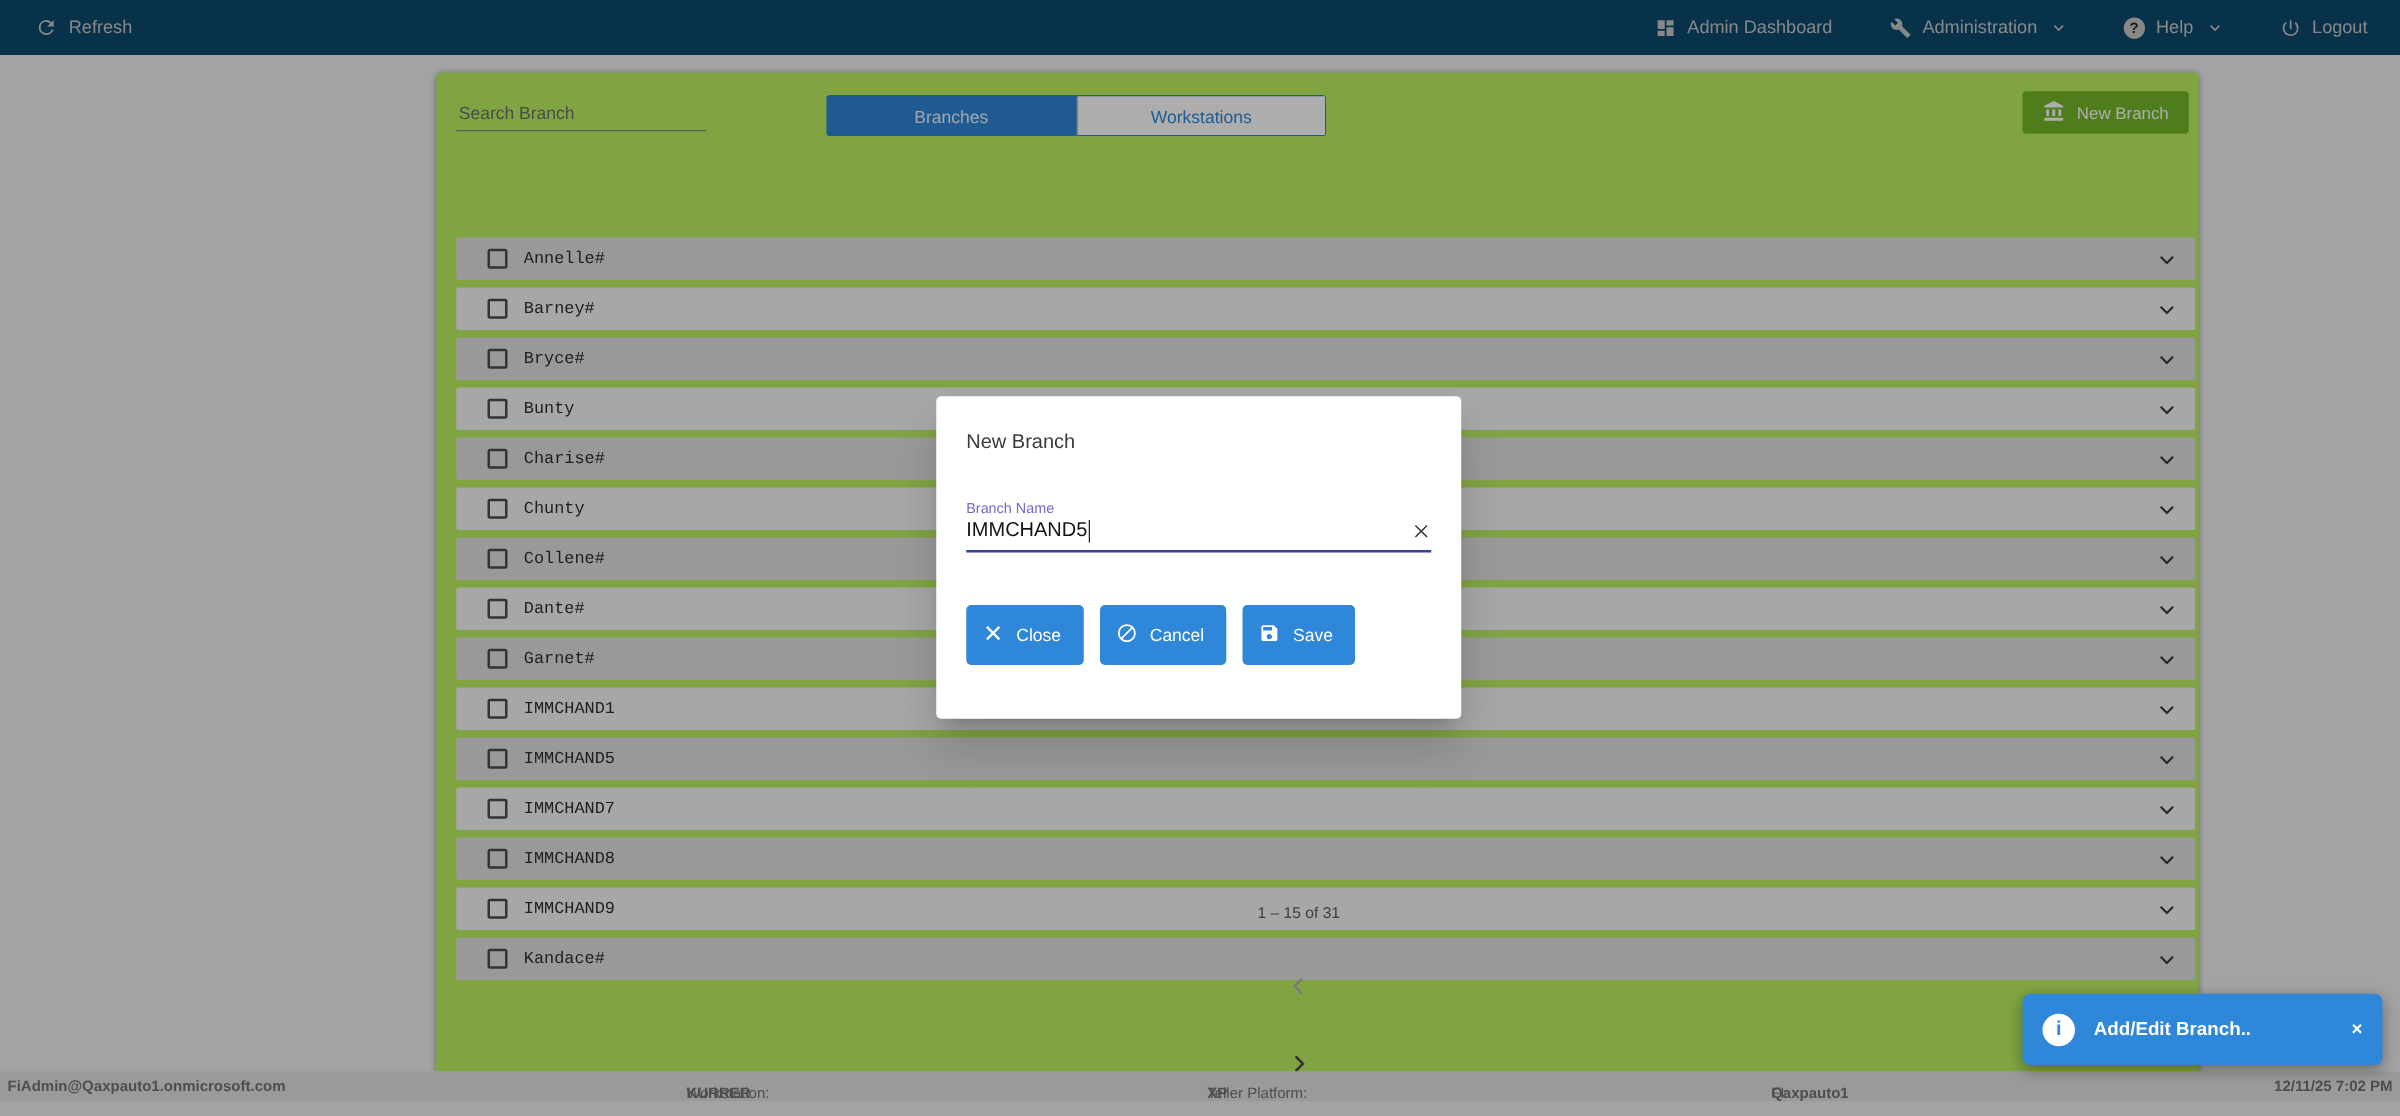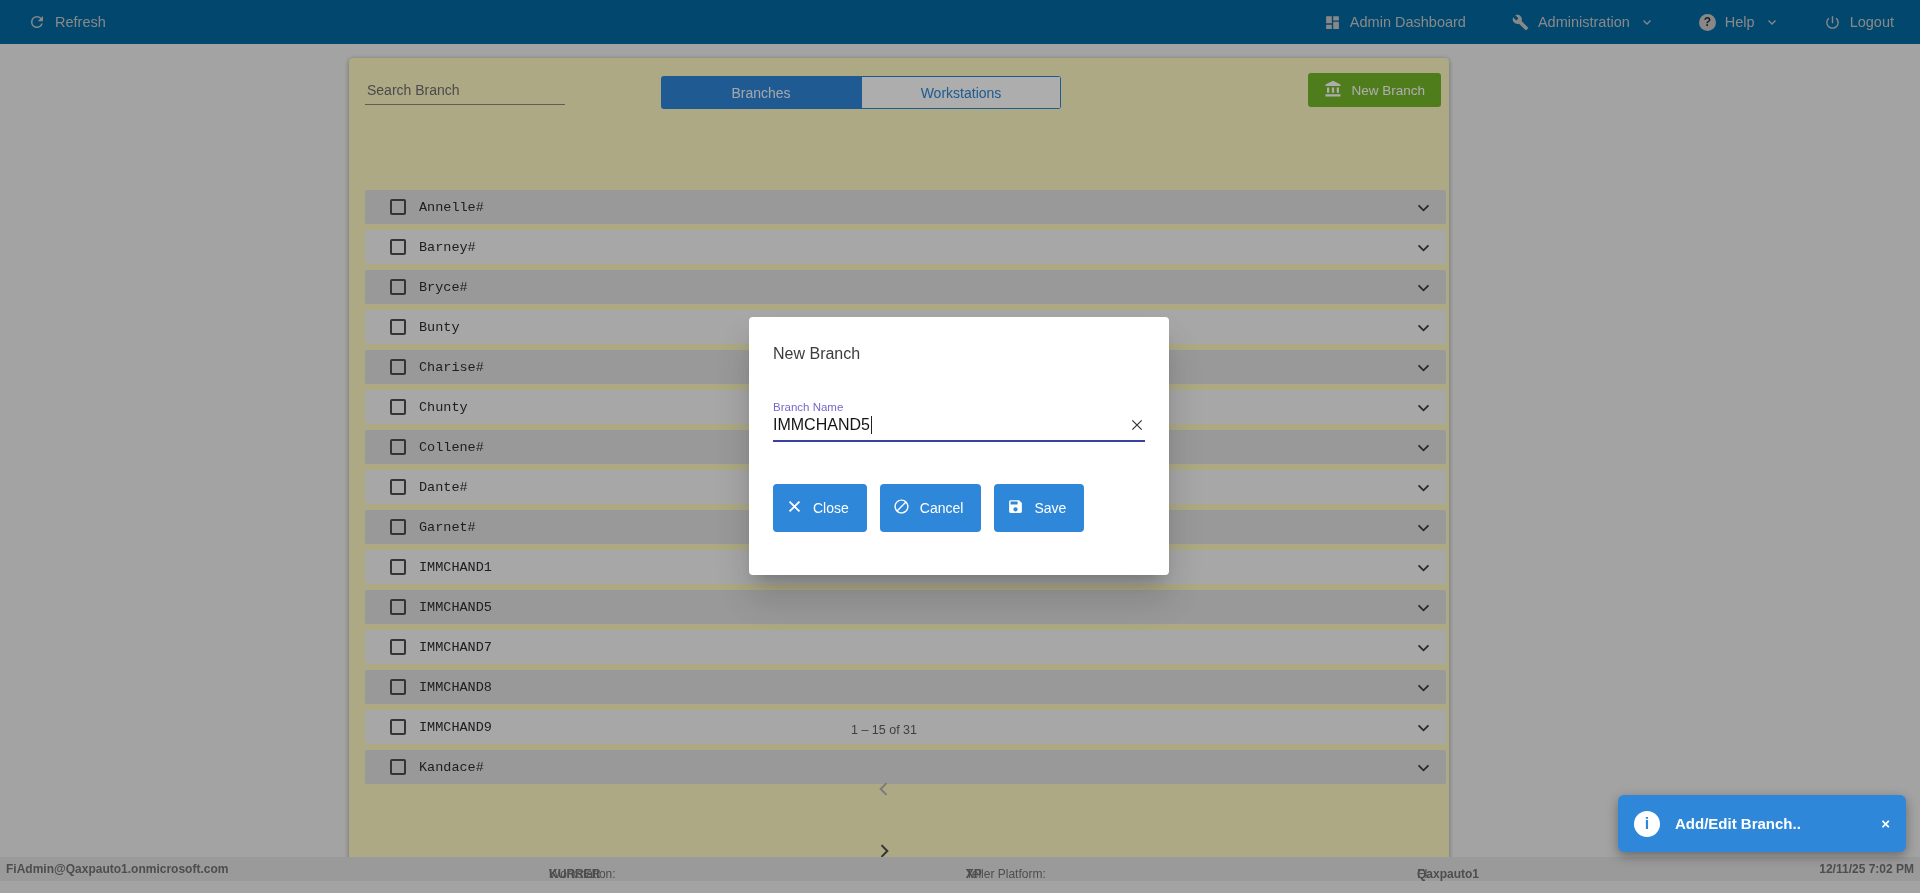--- a/index.html
+++ b/index.html
@@ -1,30 +1,30 @@
 <!DOCTYPE html>
 <html><head>
 <meta charset="utf-8">
 <style>
   * { margin:0; padding:0; box-sizing:border-box; }
   html,body { width:1920px; height:893px; overflow:hidden; font-family:"Liberation Sans", sans-serif; background:#f1f1f1; }
 
   
-  .topbar { position:absolute; top:0; left:0; width:100%; height:44px; background:#0369a1;
+  .topbar { position:absolute; top:0; left:0; width:100%; height:44px; background:#0c4a6e;
             display:flex; align-items:center; color:#c9c9c9; font-size:14.5px; z-index:1; }
   .topbar svg { display:block; }
   .tb-item { display:flex; align-items:center; gap:9px; cursor:pointer; }
   .tb-left { padding-left:28px; }
   .tb-right { margin-left:auto; display:flex; align-items:center; gap:46px; padding-right:26px; }
   .q-circle { width:17px; height:17px; border-radius:50%; background:#c9c9c9; color:#2d2d2d;
               font-size:12px; font-weight:bold; display:flex; align-items:center; justify-content:center; }
   .tb-chevron { margin-left:2px; }
 
   
-  .card { position:absolute; left:349px; top:58px; width:1100px; height:811px; background:#fef9c3;
+  .card { position:absolute; left:349px; top:58px; width:1410px; height:811px; background:#bef264;
           border-radius:4px; box-shadow:0 1px 5px rgba(0,0,0,0.35); z-index:1; }
 
   .card-header { position:relative; height:72px; }
   .search-wrap { position:absolute; left:16px; top:18px; width:200px; }
   .search-wrap input { width:100%; border:none; border-bottom:1px solid #8a8a8a; outline:none;
                        font-size:14px; padding:6px 2px; color:#333; background:transparent;
                        font-family:"Liberation Sans", sans-serif; }
   .search-wrap input::placeholder { color:#6f6f6f; }
 
   .tabs { position:absolute; left:312px; top:18px; display:flex; border-radius:3px; overflow:hidden; }

